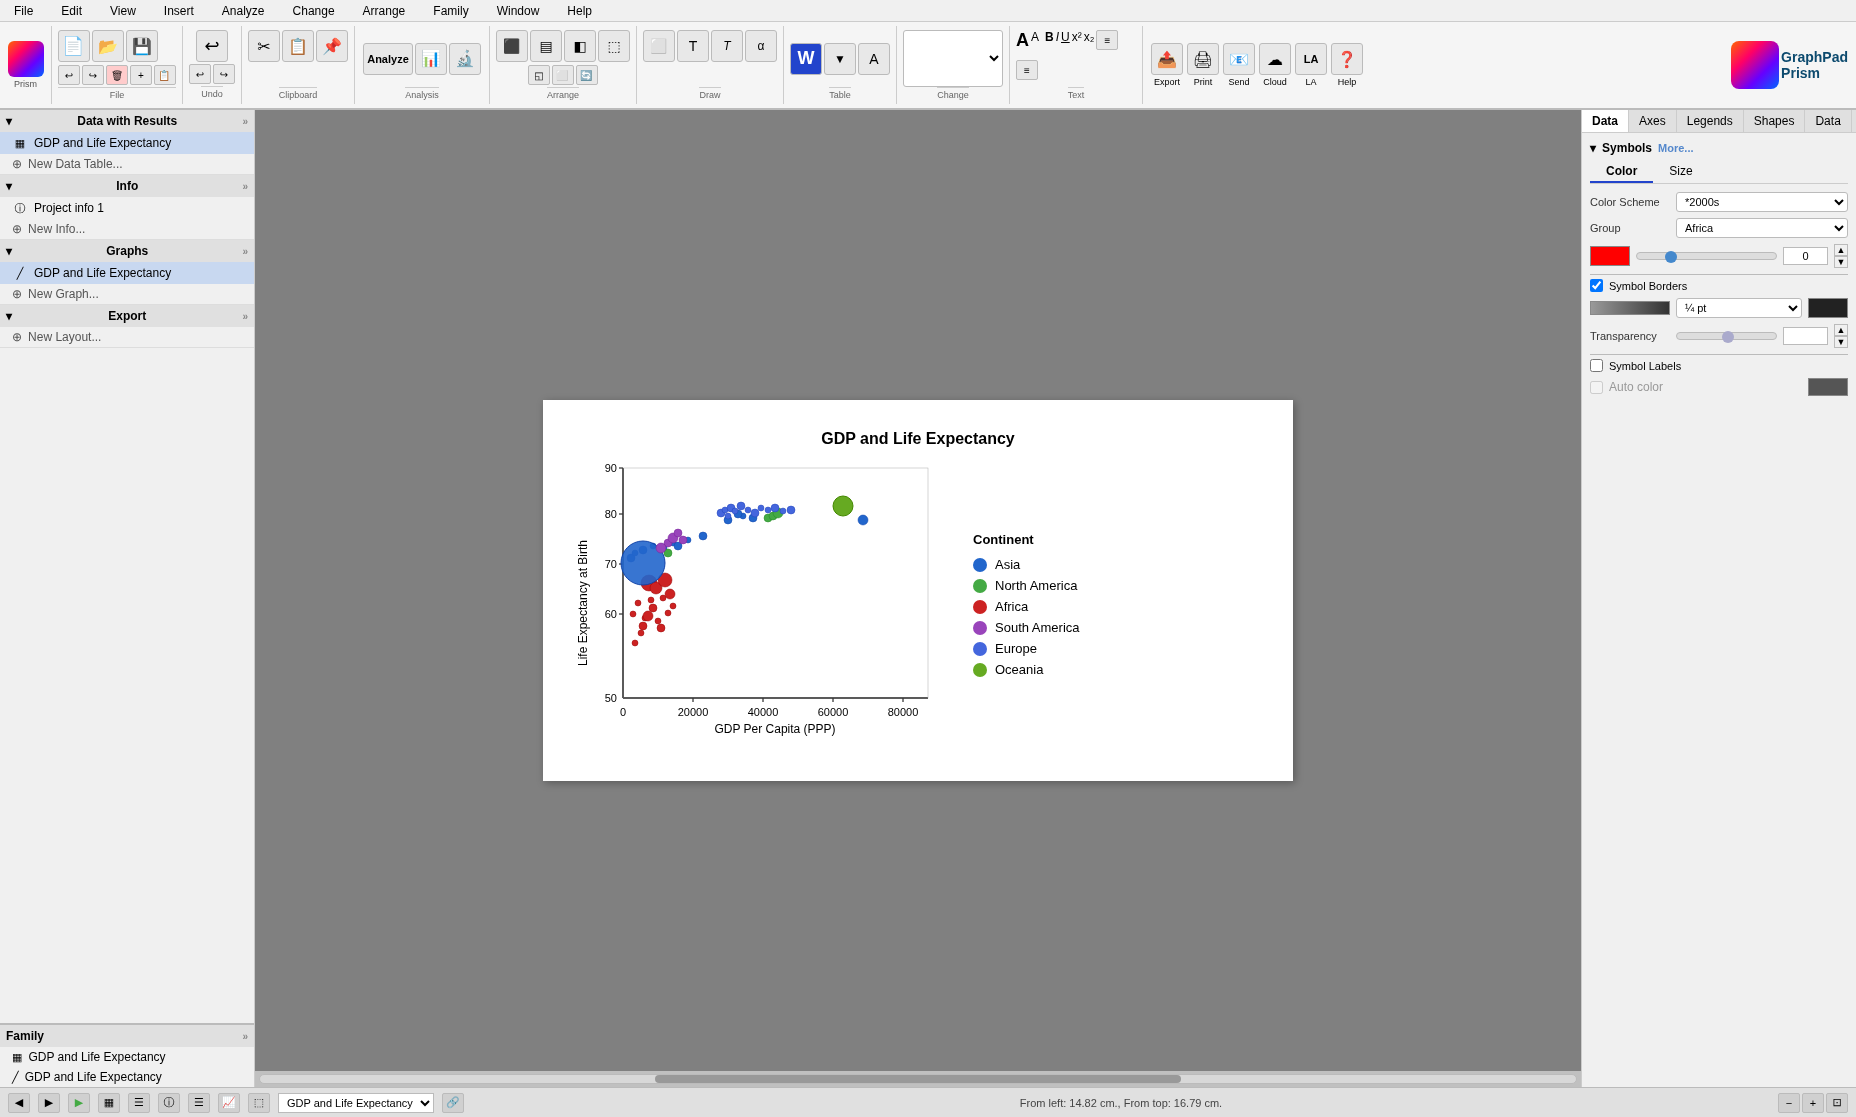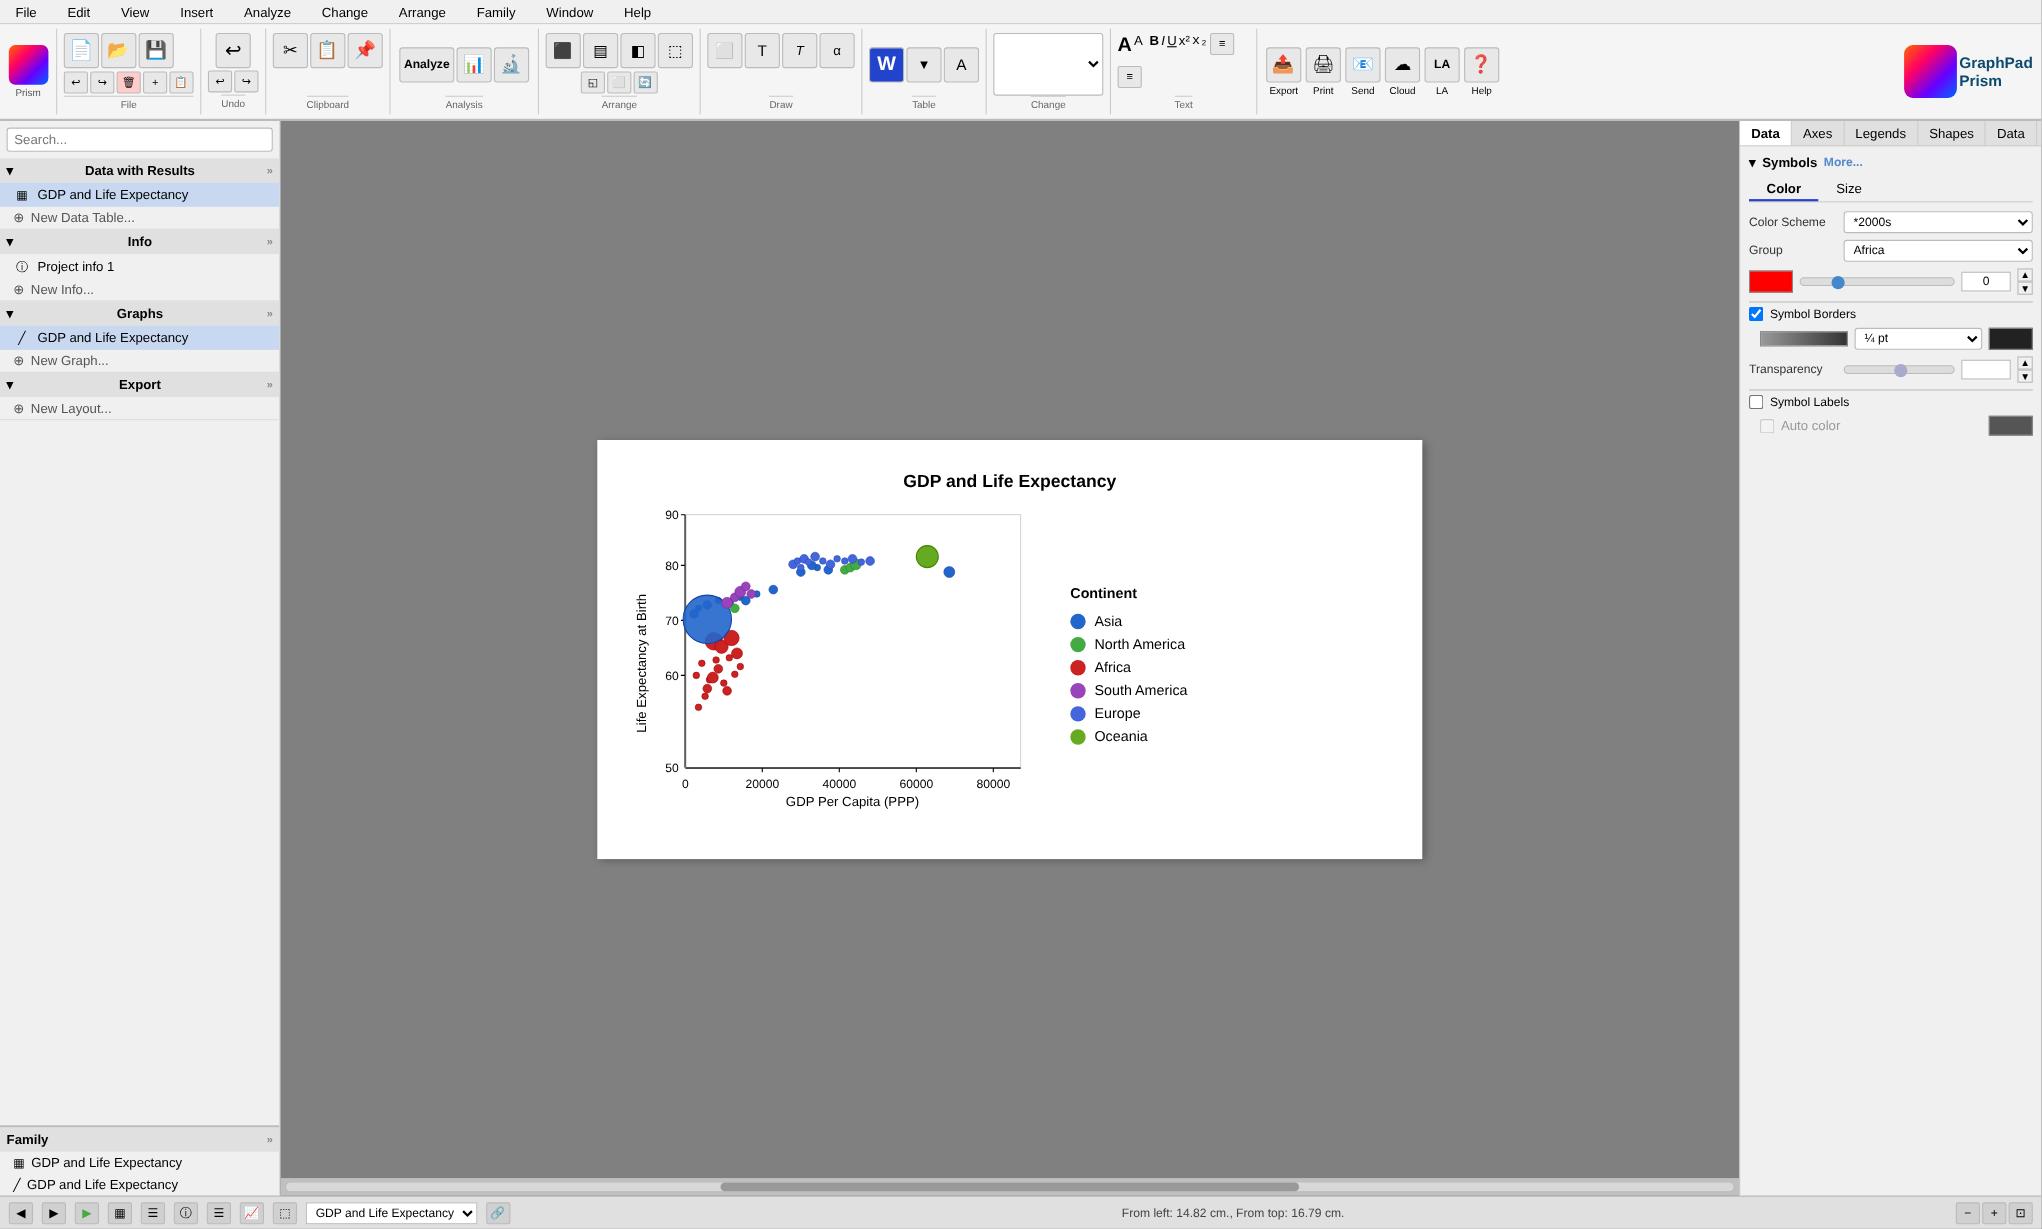--- a/index.html
+++ b/index.html
@@ -49,21 +49,21 @@
     .panel-section-header { display: flex; align-items: center; gap: 6px; font-weight: bold; font-size: 12px; cursor: pointer; margin-bottom: 6px; }
     .panel-row { display: flex; align-items: center; margin-bottom: 6px; gap: 6px; }
     .panel-label { font-size: 11px; color: #333; min-width: 80px; }
     .panel-select { flex: 1; font-size: 11px; padding: 2px 4px; border: 1px solid #bbb; border-radius: 3px; background: white; }
     .color-swatch { width: 40px; height: 20px; background: red; border: 1px solid #888; cursor: pointer; }
     .slider-track { flex: 1; height: 8px; background: #ddd; border: 1px solid #bbb; border-radius: 4px; position: relative; }
     .slider-thumb { width: 12px; height: 12px; background: #4488cc; border-radius: 50%; position: absolute; top: -2px; left: 30%; cursor: pointer; }
     .number-input { width: 45px; font-size: 11px; padding: 2px 4px; border: 1px solid #bbb; text-align: center; }
     .checkbox-row { display: flex; align-items: center; gap: 6px; margin-bottom: 6px; }
     .checkbox-row label { font-size: 11px; }
-    .sub-panel { margin-left: 10px; }
+    .sub-panel { margin-left: 0; }
     .border-preview { width: 80px; height: 14px; background: linear-gradient(to right, #999, #333); border: 1px solid #888; }
     .color-dark { width: 40px; height: 20px; background: #222; border: 1px solid #888; }
     .more-link { font-size: 11px; color: #5588cc; cursor: pointer; float: right; text-align: right; }
 
     
     .status-bar { display: flex; align-items: center; background: #e0e0e0; border-top: 1px solid #bbb; padding: 3px 8px; gap: 8px; height: 30px; }
     .status-btn { width: 22px; height: 20px; background: #d0d0d0; border: 1px solid #bbb; border-radius: 2px; display: flex; align-items: center; justify-content: center; cursor: pointer; font-size: 11px; }
     .status-select { padding: 2px 4px; font-size: 11px; border: 1px solid #bbb; background: white; min-width: 150px; }
     .status-text { font-size: 11px; color: #444; margin-left: auto; }
     .zoom-btns { display: flex; gap: 2px; margin-left: auto; }
@@ -193,21 +193,21 @@
   </div>
 
   <div style="display:flex;flex-direction:column;border-right:1px solid #ccc;padding:4px 6px;align-items:center;">
     <div style="display:flex;gap:2px;flex-wrap:wrap;width:120px;flex:1;">
       <span style="font-size:18px;font-weight:bold;cursor:pointer;">A</span>
       <span style="font-size:12px;cursor:pointer;">A</span>
       <span style="font-weight:bold;cursor:pointer;margin-left:4px;">B</span>
       <span style="font-style:italic;cursor:pointer;">I</span>
       <span style="text-decoration:underline;cursor:pointer;">U</span>
       <span style="cursor:pointer;">x²</span>
-      <span style="cursor:pointer;font-family:Liberation Mono, monospace;">x₂</span>
+      <span style="cursor:pointer;">x₂</span>
       <div class="ribbon-btn-sm">≡</div>
       <div class="ribbon-btn-sm">≡</div>
     </div>
     <span style="font-size:9px;color:#666;text-align:center;border-top:1px solid #ccc;padding-top:2px;margin-top:auto;">Text</span>
   </div>
 
   <div style="display:flex;gap:4px;padding:4px 8px;flex:1;align-items:center;flex-wrap:wrap;">
     <div style="display:flex;flex-direction:column;align-items:center;gap:2px;">
       <div class="ribbon-btn" style="font-size:16px;">📤</div>
       <span style="font-size:9px;">Export</span>
@@ -236,23 +236,20 @@
     <div style="margin-left:auto;display:flex;align-items:center;">
       <div style="width:48px;height:48px;background:linear-gradient(135deg,#ff6600,#ff0066,#6600ff,#0066ff);border-radius:8px;"></div>
       <div style="margin-left:2px;font-size:14px;font-weight:bold;color:#0c4a6e;">GraphPad<br>Prism</div>
     </div>
   </div>
 </div>
 
 <div class="main-layout">
 
   <div class="sidebar">
-    <div class="sidebar-search">
-      <input type="text" placeholder="Search..." style="">
-    </div>
 
     <div class="sidebar-section">
       <div class="sidebar-section-header">
         <span>▾</span>
         <span>Data with Results</span>
         <span class="sidebar-more">»</span>
       </div>
       <div class="sidebar-item active">
         <span class="item-icon">▦</span>
         <span>GDP and Life Expectancy</span>

